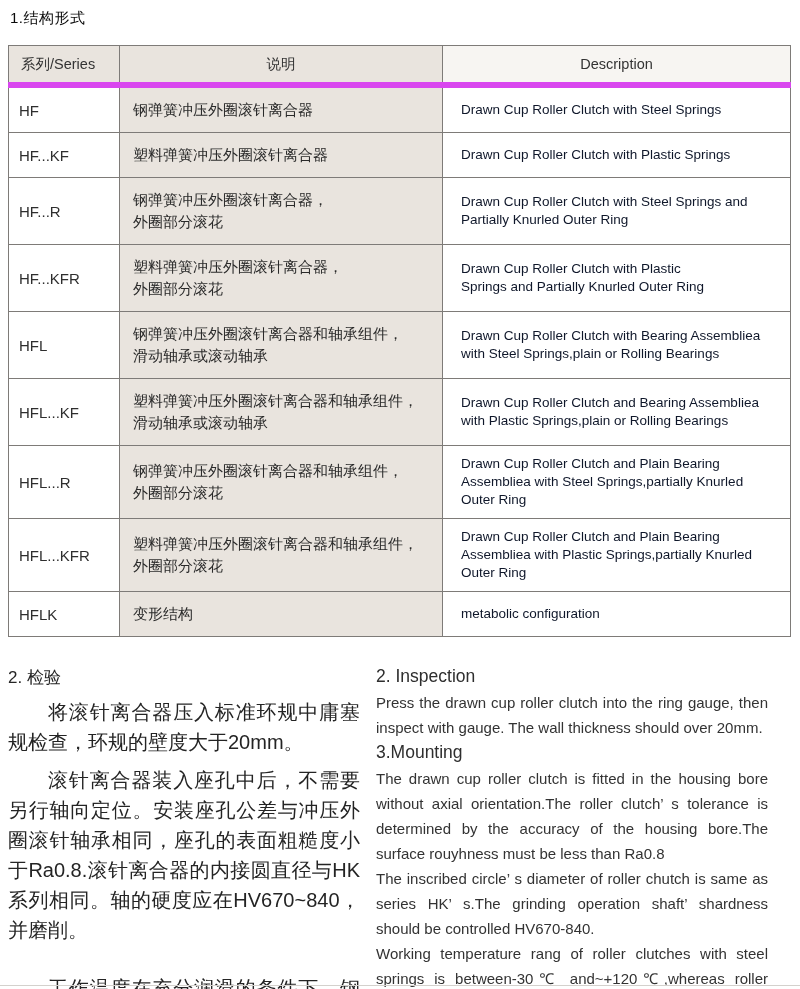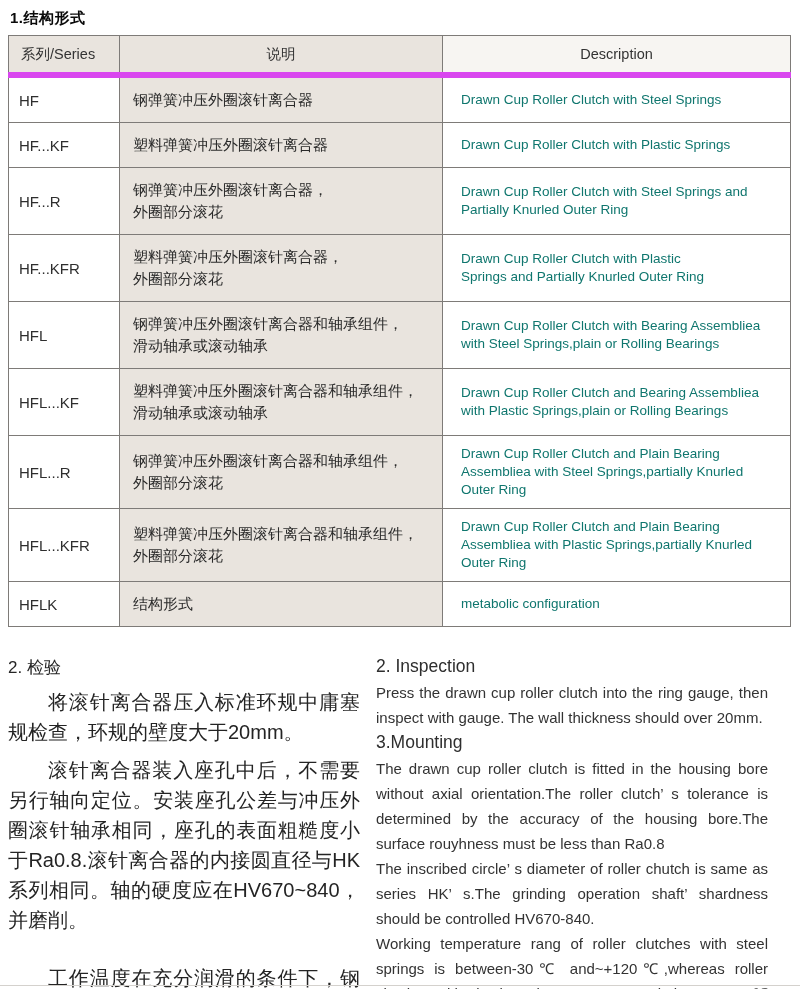--- a/index.html
+++ b/index.html
@@ -5,22 +5,22 @@
   html,body { margin:0; padding:0; background:#ffffff; }
   body {
     width:800px; height:989px; position:relative; overflow:hidden;
     font-family:"Liberation Sans", sans-serif;
     color:#2b2b2b;
     -webkit-font-smoothing:antialiased;
   }
   .page { position:absolute; inset:0; }
 
   .doc-title {
-    margin:9px 0 7px 10px;
-    font-size:15px; font-weight:bold; color:#0a0a0a;
+    margin:9px 0 17px 10px;
+    font-size:15px; font-weight:normal; color:#0a0a0a;
     letter-spacing:0.5px;
   }
 
   table.structure {
     border-collapse:collapse;
     margin-left:8px;
     width:762px;
     table-layout:fixed;
   }
   table.structure th, table.structure td {
@@ -48,21 +48,21 @@
   }
   td.cell-cn {
     padding:11px 8px 11px 13px;
     font-size:15px; line-height:22px; color:#2a2a2a;
     background:#e9e4de;
     white-space:pre-line;
     margin-top:12px;
   }
   td.cell-en {
     padding:9px 10px 9px 18px;
-    font-size:13.5px; line-height:18px; color:#0f766e;
+    font-size:13.5px; line-height:18px; color:#0f172a;
     background:#ffffff;
     white-space:pre-line;
   }
 
   .columns {
     display:flex;
     margin:27px 32px 0 8px;
     gap:16px;
   }
   .col-left  { width:352px; }
@@ -160,21 +160,21 @@
       <tr>
         <td class="cell-series">HFL...KFR</td>
         <td class="cell-cn">塑料弹簧冲压外圈滚针离合器和轴承组件，
 外圈部分滚花</td>
         <td class="cell-en">Drawn Cup Roller Clutch and Plain Bearing
 Assembliea with Plastic Springs,partially Knurled
 Outer Ring</td>
       </tr>
       <tr>
         <td class="cell-series">HFLK</td>
-        <td class="cell-cn">结构形式</td>
+        <td class="cell-cn">变形结构</td>
         <td class="cell-en">metabolic configuration</td>
       </tr>
     </tbody>
   </table>
 
   <div class="columns">
 
     <div class="col-left">
       <div class="cn-heading">2. 检验</div>
       <p class="cn-para">将滚针离合器压入标准环规中庸塞规检查，环规的壁度大于20mm。</p>

